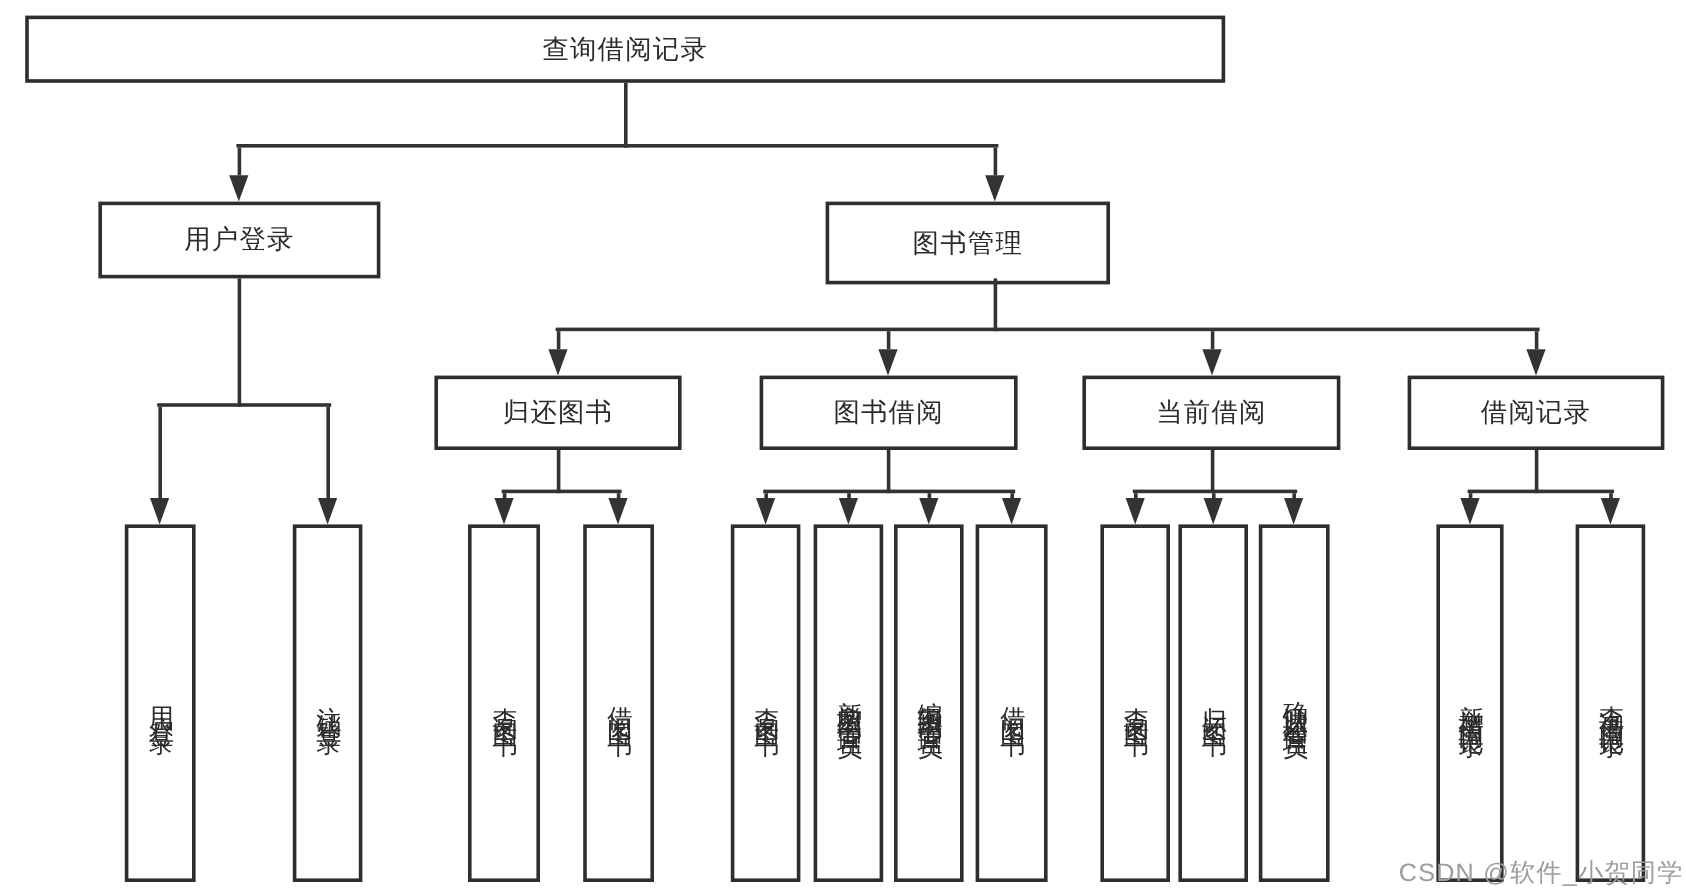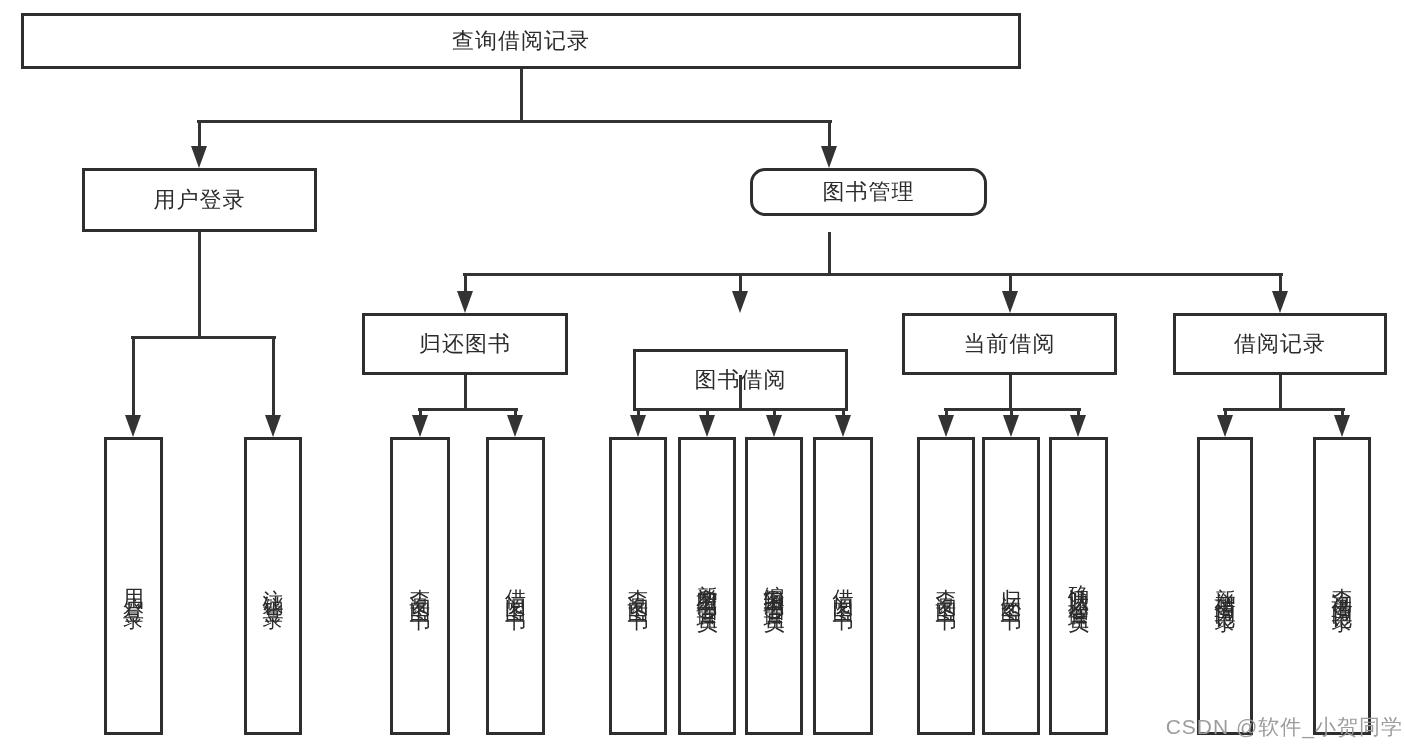--- a/index.html
+++ b/index.html
@@ -68,24 +68,24 @@
   }
 </style>
 </head>
 <body>
 
 <div id="stage">
 
   <div class="box" style="left:21px; top:13px; width:1000px; height:56px;">查询借阅记录</div>
 
   <div class="box" style="left:82px; top:168px; width:235px; height:64px;">用户登录</div>
-  <div class="box" style="left:750px; top:168px; width:237px; height:48px;border-radius:15px;">图书管理</div>
+  <div class="box" style="left:688px; top:168px; width:237px; height:69px;">图书管理</div>
 
   <div class="box" style="left:362px; top:313px; width:206px; height:62px;">归还图书</div>
-  <div class="box" style="left:633px; top:313px; width:215px; height:62px;margin-top:36px;">图书借阅</div>
+  <div class="box" style="left:633px; top:313px; width:215px; height:62px;">图书借阅</div>
   <div class="box" style="left:1173px; top:313px; width:214px; height:62px;">借阅记录</div>
   <div class="box" style="left:902px; top:313px; width:215px; height:62px;">当前借阅</div>
 
   <div class="vbox" style="left:104px; width:59px;">用户登录</div>
   <div class="vbox" style="left:244px; width:58px;">注销登录</div>
 
   <div class="vbox" style="left:390px; width:60px;">查询图书</div>
   <div class="vbox" style="left:486px; width:59px;">借阅图书</div>
 
   <div class="vbox" style="left:609px; width:58px;">查询图书</div>

